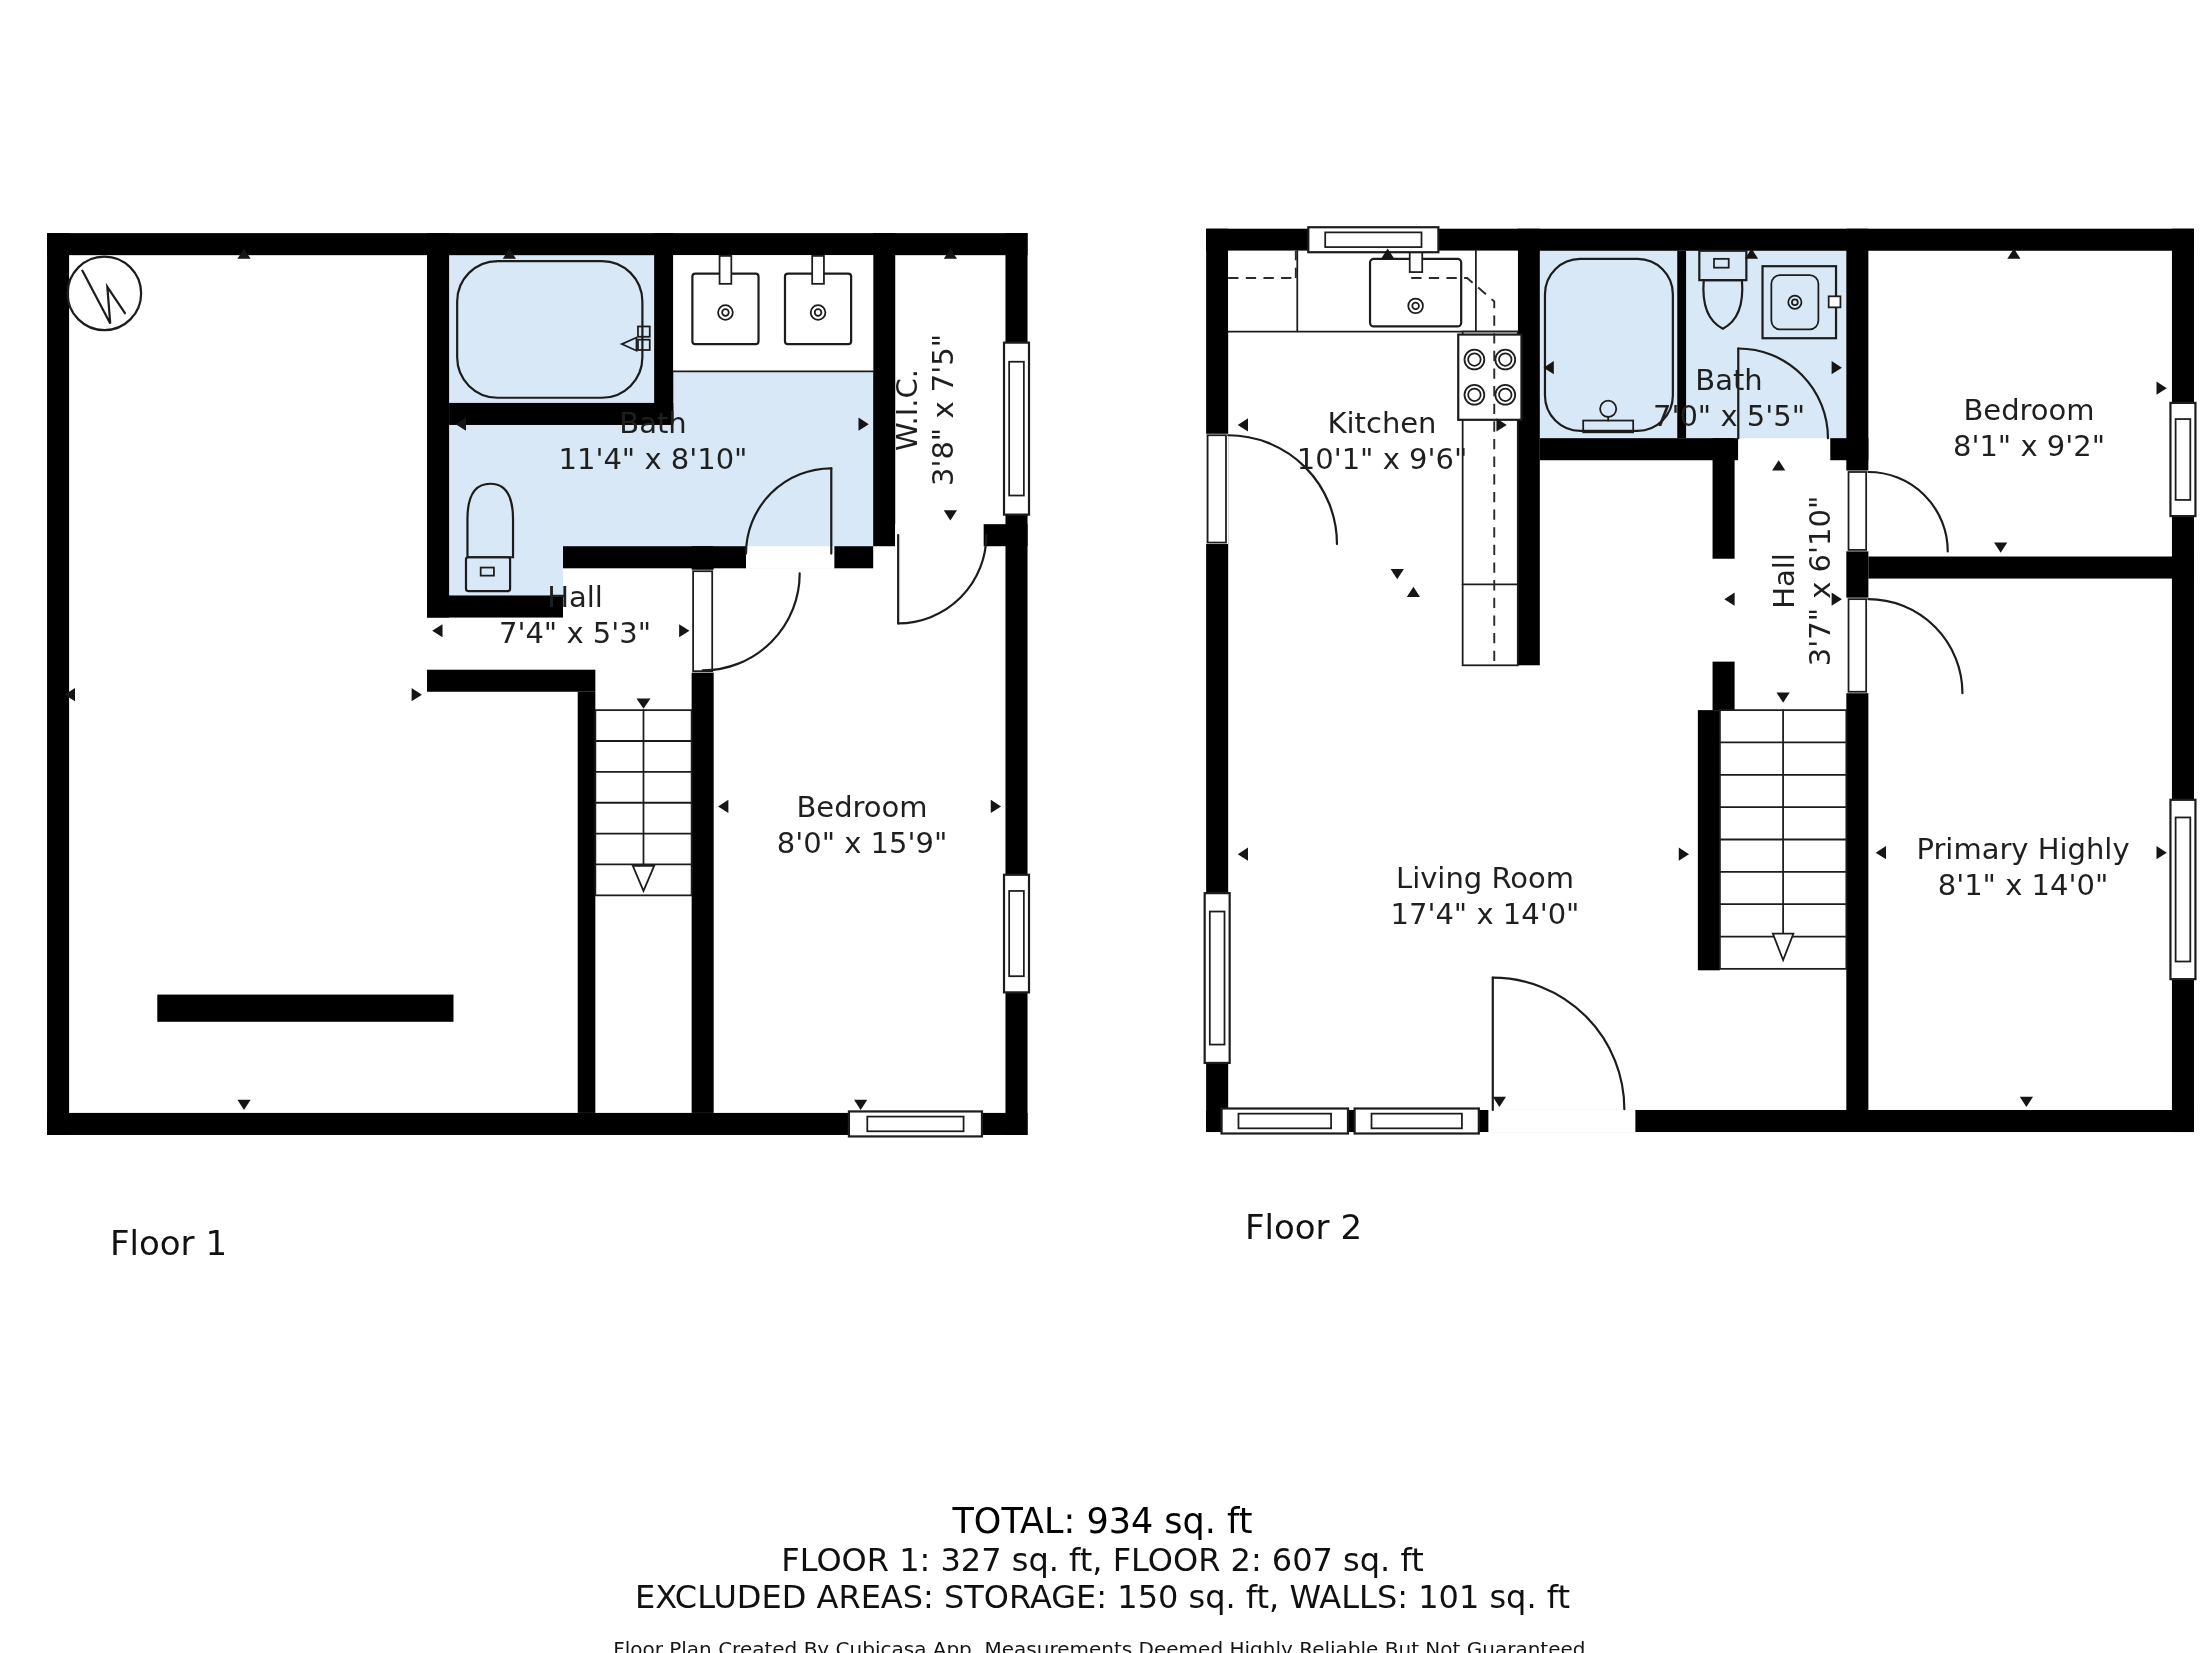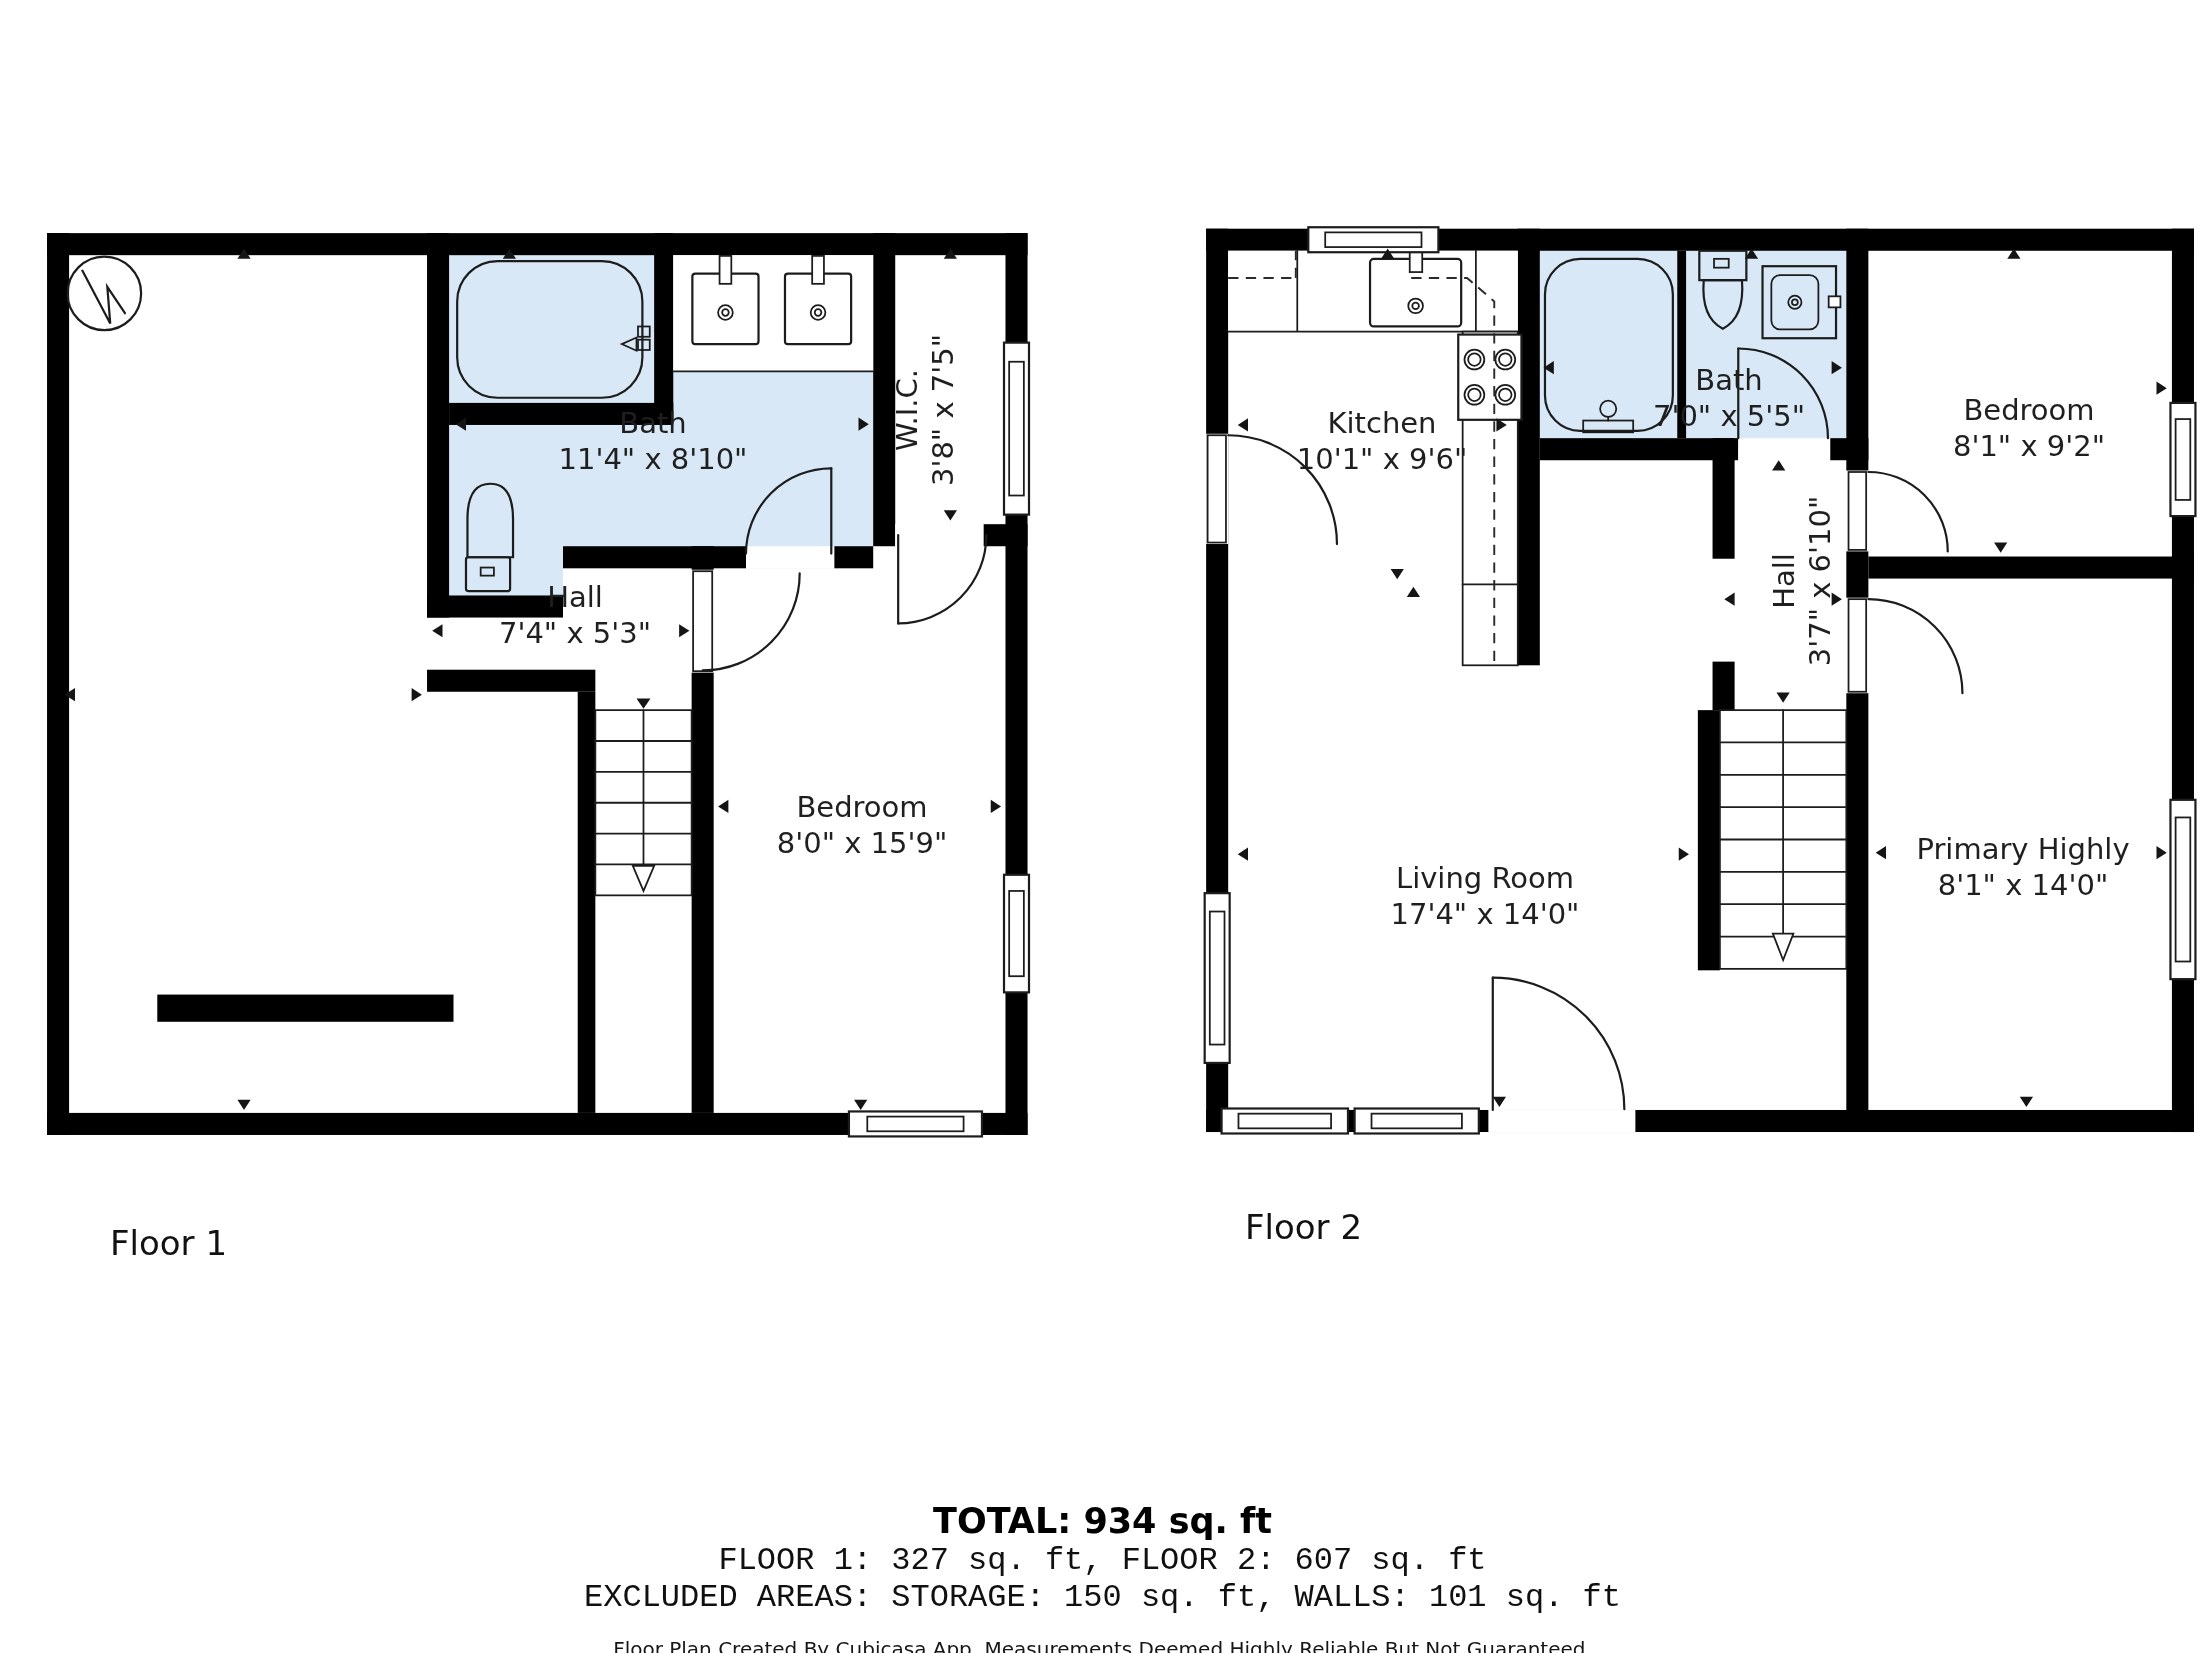--- a/index.html
+++ b/index.html
@@ -14,22 +14,22 @@
   .wf{fill:#fff;stroke:#1c1c1c;stroke-width:3;}
   .wf2{fill:#fff;stroke:#1c1c1c;stroke-width:2.4;}
   .cw{fill:#fff;}
   .tri{fill:#151515;}
   .dash{stroke:#2a2a2a;stroke-width:2.6;fill:none;stroke-dasharray:14 10;}
   .room-label{position:absolute;transform:translateX(-50%);text-align:center;white-space:nowrap;
     font-size:29px;line-height:36px;color:#1f1f1f;}
   .room-label.rot{transform:translate(-50%,-50%) rotate(-90deg);}
   .floor-label{position:absolute;font-size:34px;color:#111;margin-left:48px;}
   .summary{position:absolute;left:0;top:1501px;width:2205px;text-align:center;color:#000;}
-  .summary .total{font-size:35px;font-weight:bold;line-height:41px;}
-  .summary .line{font-size:32px;line-height:37px;color:#101010;font-family:Liberation Mono, monospace;}
+  .summary .total{font-size:35px;font-weight:normal;line-height:41px;}
+  .summary .line{font-size:32px;line-height:37px;color:#101010;}
   .summary .disclaimer{font-size:20px;margin-top:20.6px;color:#151515;}
 </style>
 </head>
 <body>
 
 <div class="page">
 
 <svg class="plan-svg" width="2205" height="1654" viewBox="0 0 3000 2250">
 
   <g>

